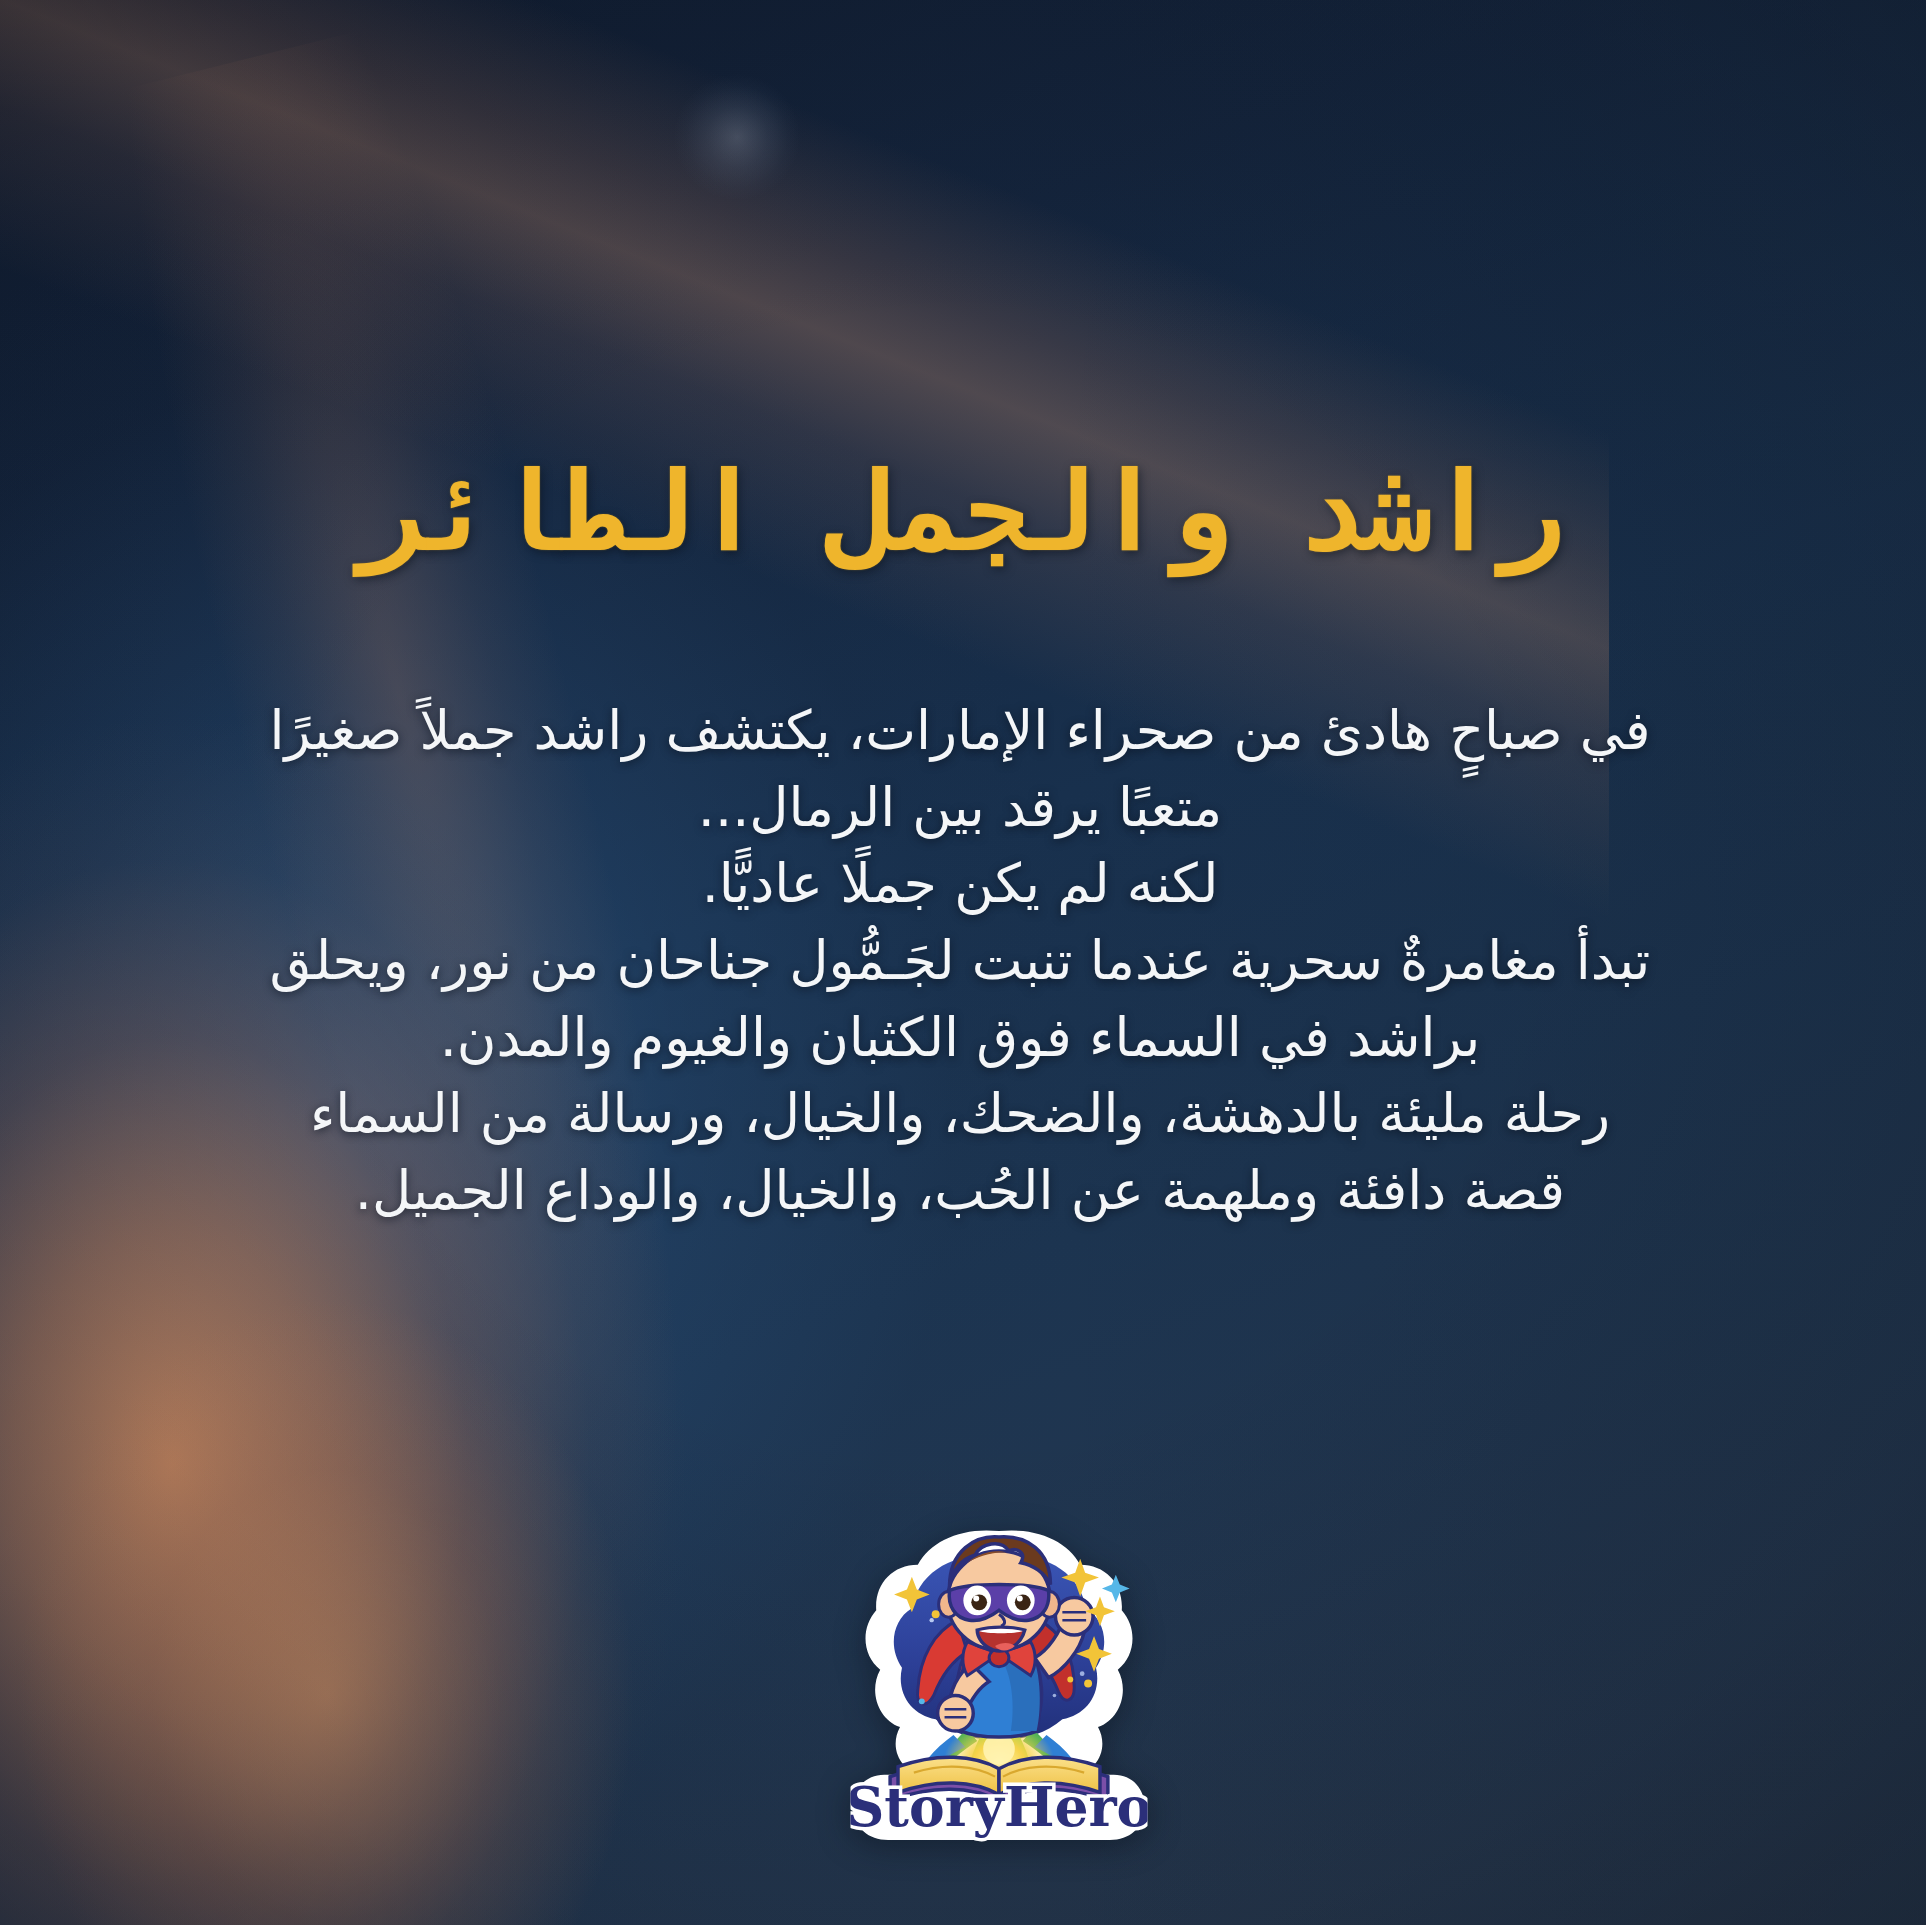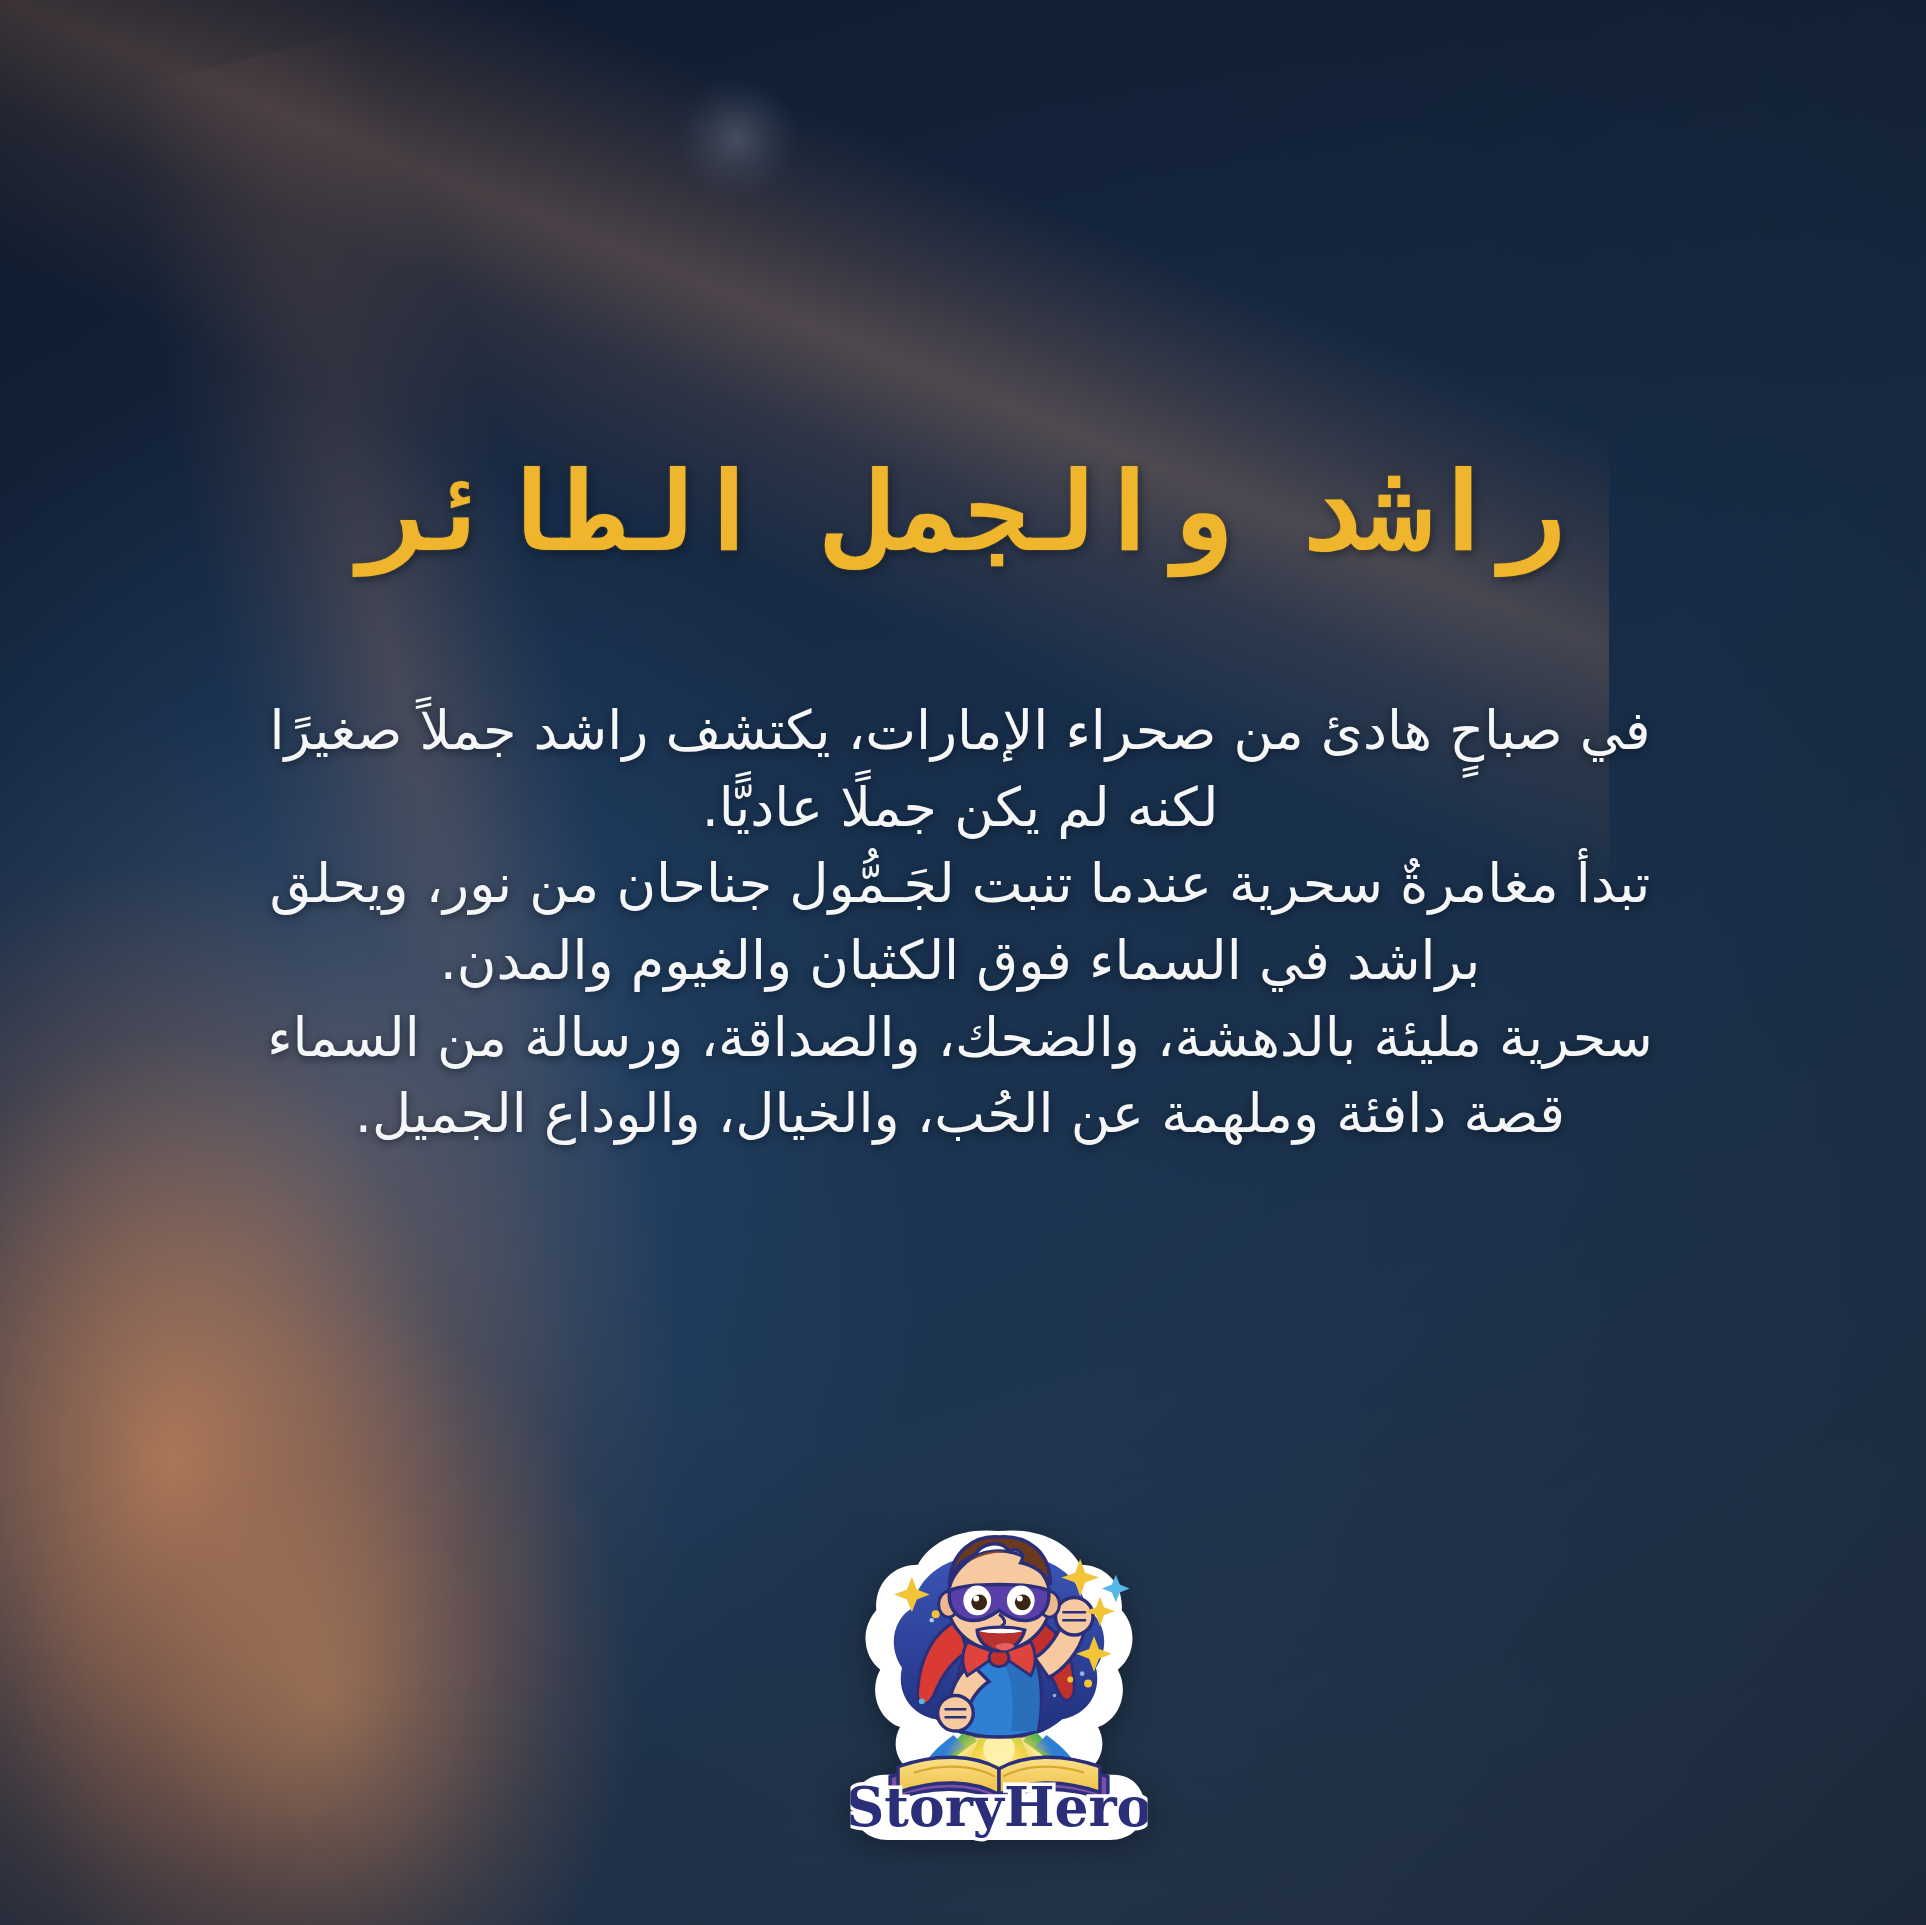--- a/index.html
+++ b/index.html
@@ -195,24 +195,25 @@
   <div class="bg-layer bg-moon"></div>
   <div class="bg-layer bg-vignette"></div>
   <div class="bg-layer bg-right-dark"></div>
 
   <div id="content">
 
     <h1 class="title">راشد والجمل الطائر</h1>
 
     <div class="synopsis">
       <p>في صباحٍ هادئ من صحراء الإمارات، يكتشف راشد جملاً صغيرًا</p>
+      <p>متعبًا يرقد بين الرمال...</p>
       <p>لكنه لم يكن جملًا عاديًّا.</p>
       <p>تبدأ مغامرةٌ سحرية عندما تنبت لجَـمُّول جناحان من نور، ويحلق</p>
       <p>براشد في السماء فوق الكثبان والغيوم والمدن.</p>
-      <p>سحرية مليئة بالدهشة، والضحك، والصداقة، ورسالة من السماء</p>
+      <p>رحلة مليئة بالدهشة، والضحك، والخيال، ورسالة من السماء</p>
       <p>قصة دافئة وملهمة عن الحُب، والخيال، والوداع الجميل.</p>
     </div>
 
     <div class="logo-wrap">
       <svg viewBox="0 0 300 330" xmlns="http://www.w3.org/2000/svg">
         <defs>
           <radialGradient id="magicGlow" cx="50%" cy="62%" r="48%">
             <stop offset="0%" stop-color="#fff3b0"></stop>
             <stop offset="45%" stop-color="#f6d34a"></stop>
             <stop offset="100%" stop-color="#f6d34a" stop-opacity="0"></stop>

